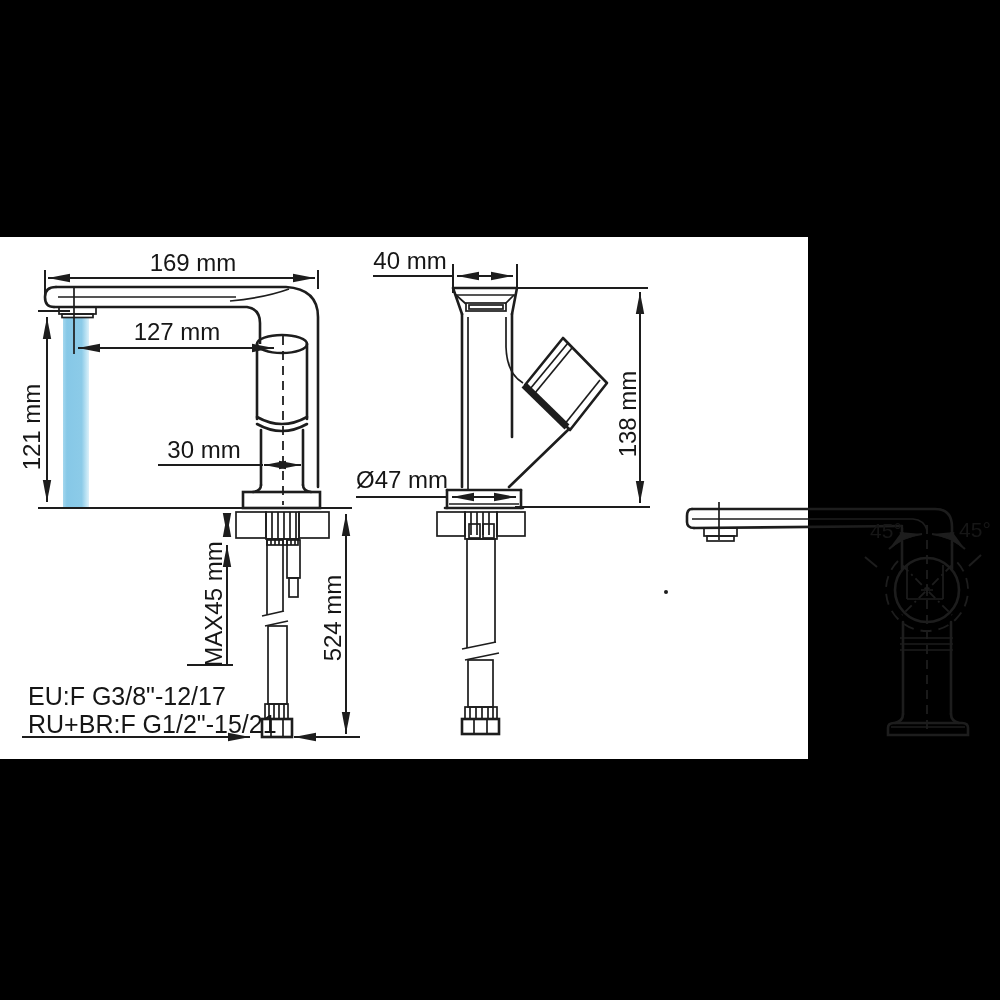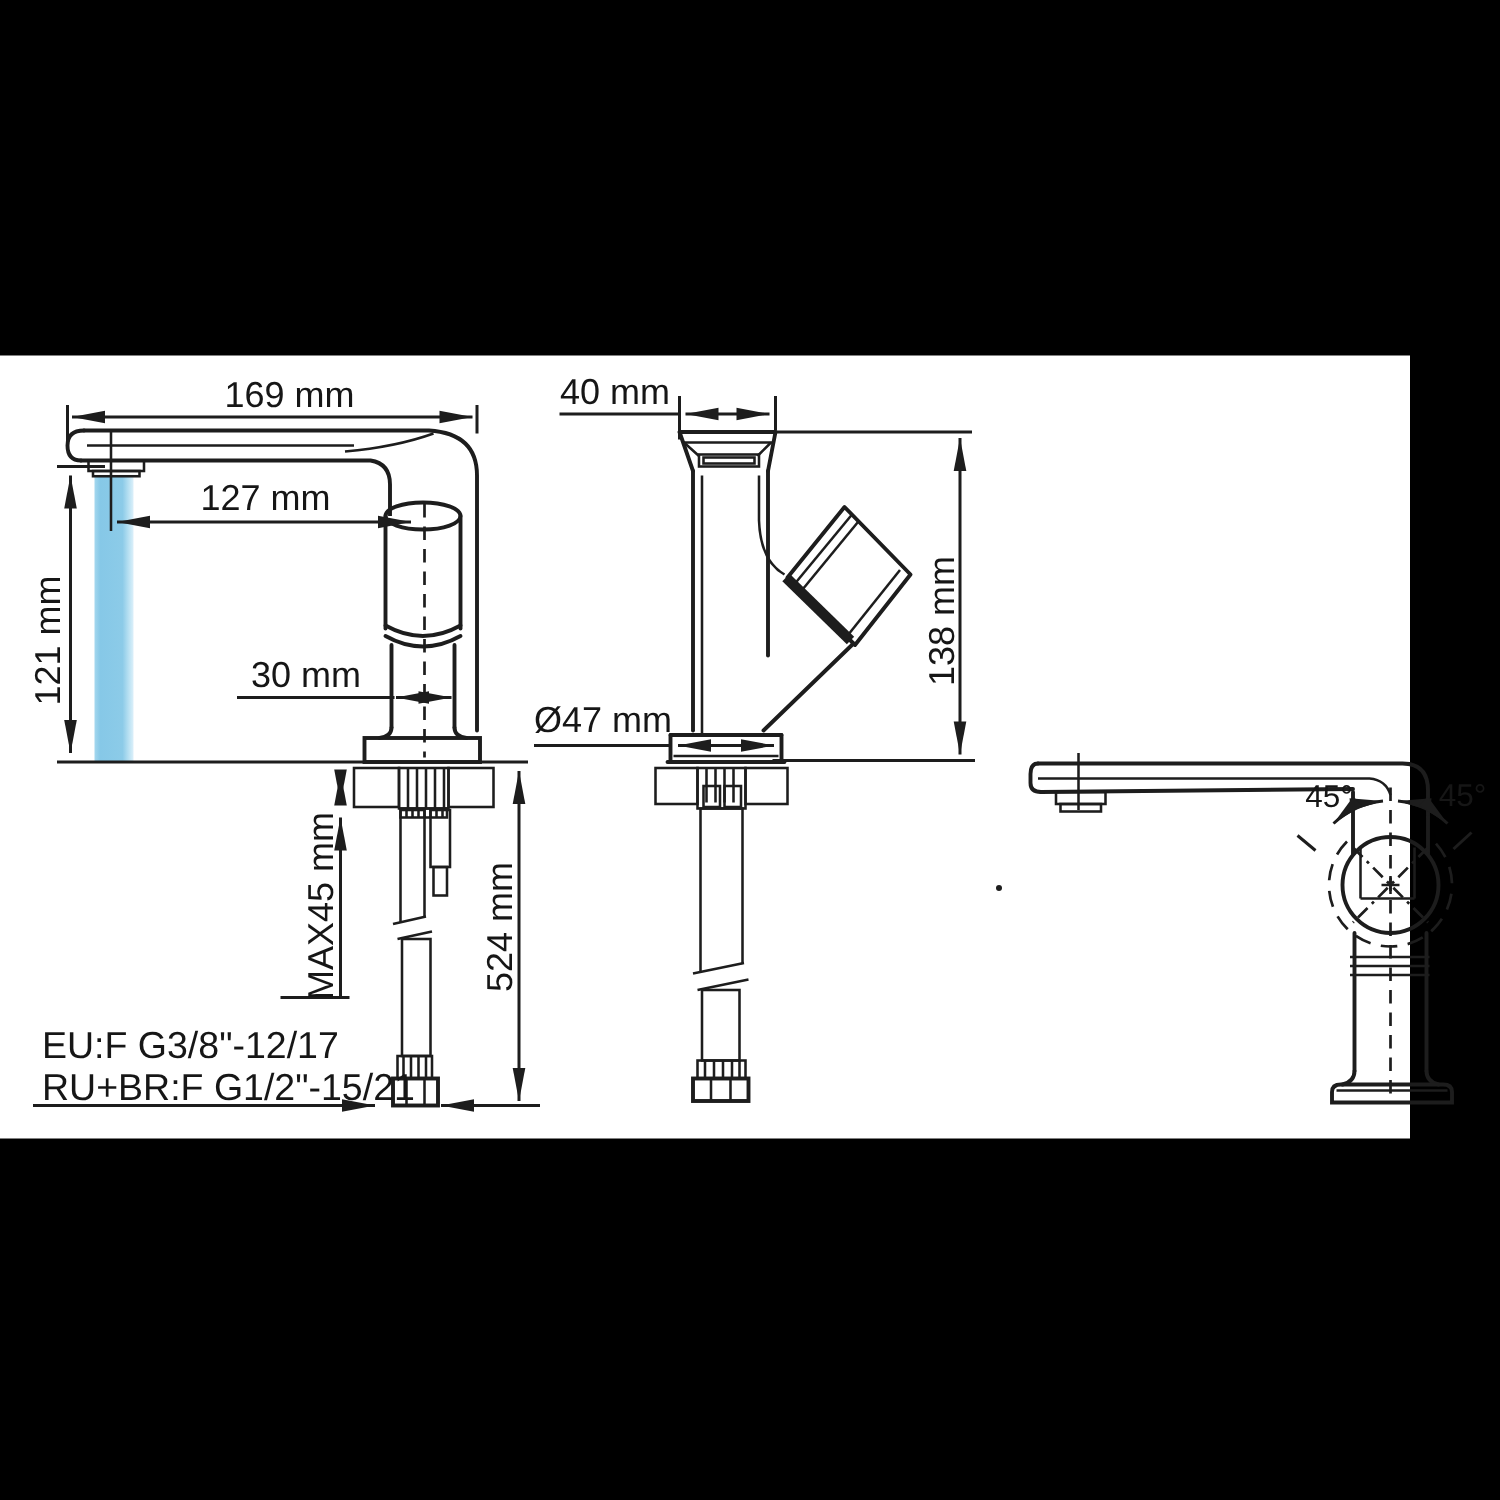--- a/index.html
+++ b/index.html
@@ -1,21 +1,21 @@
 <!DOCTYPE html>
 <html><head>
 <meta charset="utf-8">
 <style>
   html,body{margin:0;padding:0;background:#000;}
   .stage{position:relative;width:1000px;height:1000px;background:#000;overflow:hidden;
          font-family:"Liberation Sans",sans-serif;}
   .letterbox{position:absolute;left:0;width:100%;background:#000;}
   .letterbox.top{top:0;height:237px;}
   .letterbox.bottom{top:759px;height:241px;}
-  .paper{position:absolute;left:0;top:237px;width:940px;height:522px;background:#fff;}
+  .paper{position:absolute;left:0;top:237px;width:808px;height:522px;background:#fff;}
   svg{display:block;}
   svg text{font-family:"Liberation Sans",sans-serif;fill:#161616;}
   .dim-label{font-size:24px;}
   .angle-label{font-size:21px;}
   .note-label{font-size:25px;}
   .outline{stroke:#1d1d1d;stroke-width:2.6;fill:none;stroke-linecap:round;}
   .thin{stroke:#1d1d1d;stroke-width:1.7;fill:none;}
   .dim{stroke:#1d1d1d;stroke-width:2;fill:none;}
   .dash{stroke:#1d1d1d;stroke-width:1.8;fill:none;stroke-dasharray:9 6;}
 </style>

